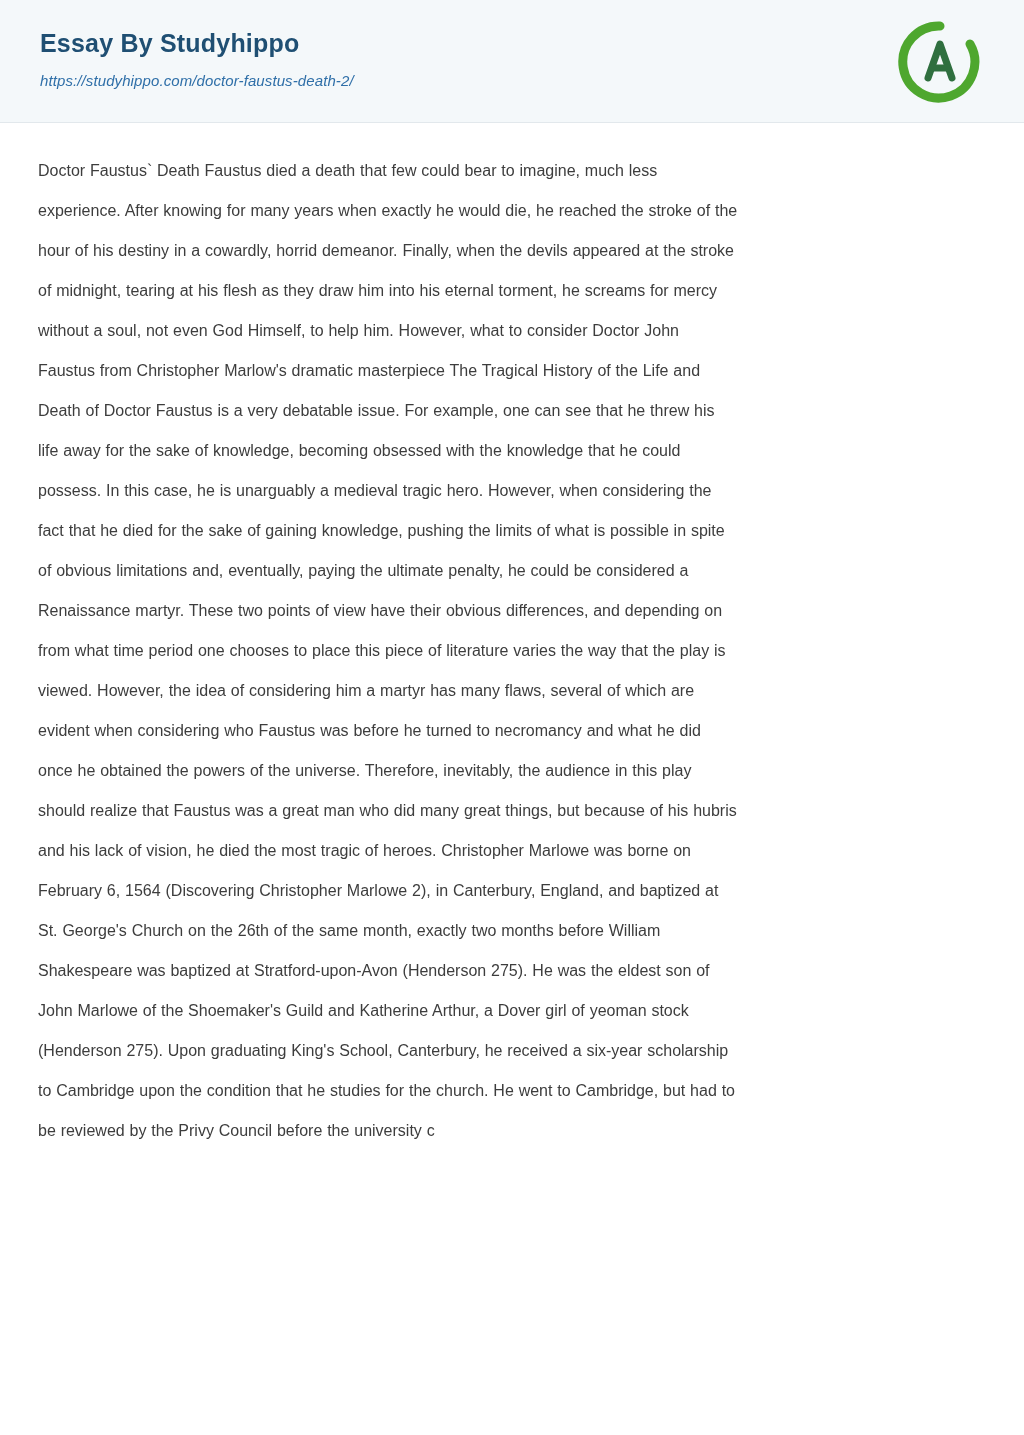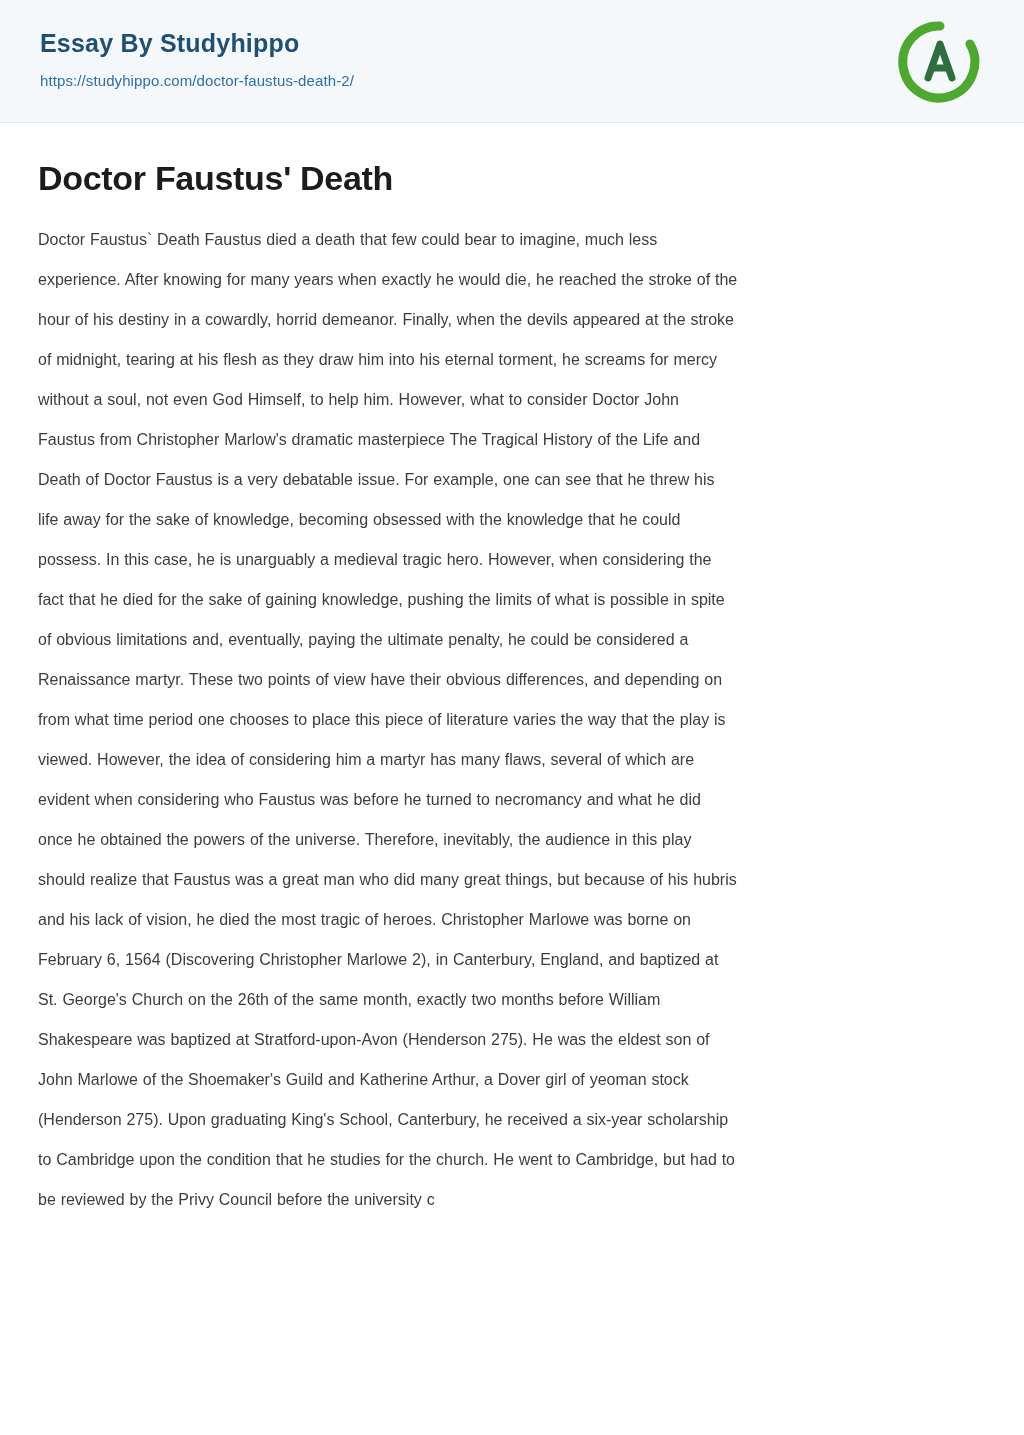--- a/index.html
+++ b/index.html
@@ -38,20 +38,21 @@
     line-height: 1.1;
     margin: 0;
   }
   .site-url {
     display: block;
     margin-top: 14px;
     font-size: 15px;
     color: #2f6fa8;
     text-decoration: none;
     letter-spacing: 0.1px;
+    font-style: italic;
   }
 
   .logo {
     position: absolute;
     right: 42px;
     top: 20px;
     width: 84px;
     height: 84px;
   }
   .logo svg { display: block; }
@@ -88,18 +89,17 @@
     <div class="logo">
       <svg viewBox="0 0 84 84" width="84" height="84" aria-hidden="true">
         <path d="M42 6 A36 36 0 1 0 72 24" fill="none" stroke="#4ea72e" stroke-width="9" stroke-linecap="round"></path>
         <path d="M30 58 L42 24 L54 58" fill="none" stroke="#2f6f3f" stroke-width="7" stroke-linecap="round" stroke-linejoin="round"></path>
         <path d="M35 48 L49 48" fill="none" stroke="#2f6f3f" stroke-width="7" stroke-linecap="round"></path>
       </svg>
     </div>
   </div>
 
   <div class="article">
-    <h1 class="title">Doctor Faustus' Death</h1>
     <div class="body-text">Doctor Faustus` Death Faustus died a death that few could bear to imagine, much less experience. After knowing for many years when exactly he would die, he reached the stroke of the hour of his destiny in a cowardly, horrid demeanor. Finally, when the devils appeared at the stroke of midnight, tearing at his flesh as they draw him into his eternal torment, he screams for mercy without a soul, not even God Himself, to help him. However, what to consider Doctor John Faustus from Christopher Marlow's dramatic masterpiece The Tragical History of the Life and Death of Doctor Faustus is a very debatable issue. For example, one can see that he threw his life away for the sake of knowledge, becoming obsessed with the knowledge that he could possess. In this case, he is unarguably a medieval tragic hero. However, when considering the fact that he died for the sake of gaining knowledge, pushing the limits of what is possible in spite of obvious limitations and, eventually, paying the ultimate penalty, he could be considered a Renaissance martyr. These two points of view have their obvious differences, and depending on from what time period one chooses to place this piece of literature varies the way that the play is viewed. However, the idea of considering him a martyr has many flaws, several of which are evident when considering who Faustus was before he turned to necromancy and what he did once he obtained the powers of the universe. Therefore, inevitably, the audience in this play should realize that Faustus was a great man who did many great things, but because of his hubris and his lack of vision, he died the most tragic of heroes. Christopher Marlowe was borne on February 6, 1564 (Discovering Christopher Marlowe 2), in Canterbury, England, and baptized at St. George's Church on the 26th of the same month, exactly two months before William Shakespeare was baptized at Stratford-upon-Avon (Henderson 275). He was the eldest son of John Marlowe of the Shoemaker's Guild and Katherine Arthur, a Dover girl of yeoman stock (Henderson 275). Upon graduating King's School, Canterbury, he received a six-year scholarship to Cambridge upon the condition that he studies for the church. He went to Cambridge, but had to be reviewed by the Privy Council before the university c</div>
     <div class="footer-space"></div>
   </div>
 
 </div>
 
 </body></html>

